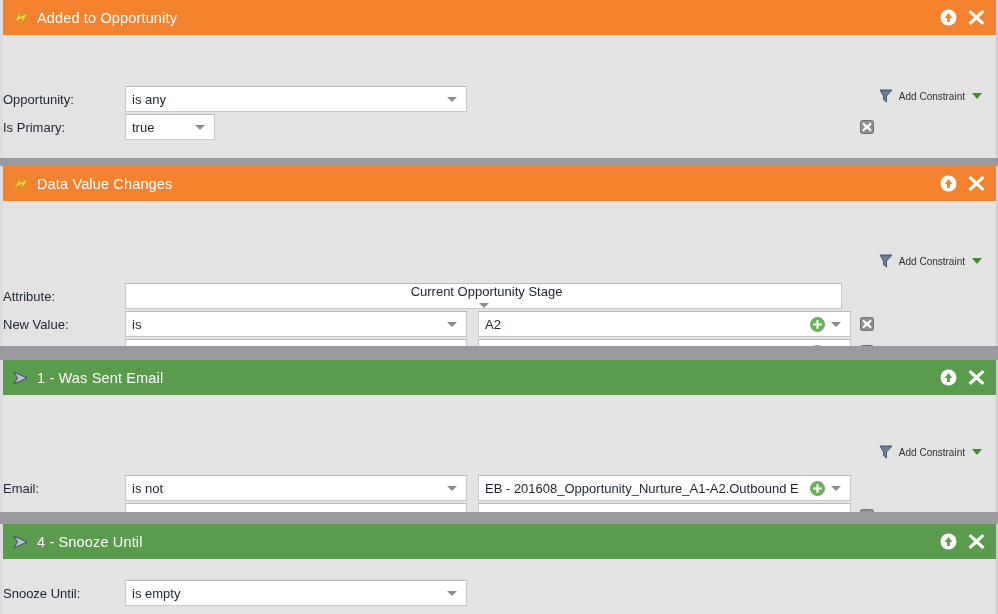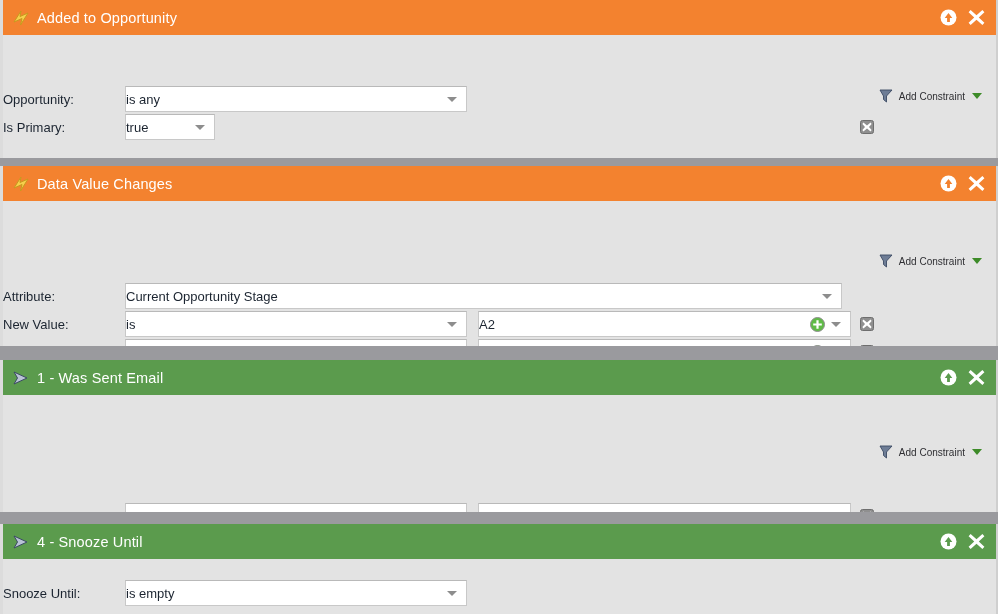--- a/index.html
+++ b/index.html
@@ -120,20 +120,21 @@
 
   .field {
     position: relative;
     height: 26px;
     box-sizing: border-box;
     background: #ffffff;
     border: 1px solid #c8c8c8;
     border-top-color: #b9b9b9;
     display: flex;
     align-items: center;
+    padding-left: 6px;
     font-size: 13px;
     color: #1b2430;
     overflow: hidden;
     cursor: pointer;
   }
   .field .fv {
     white-space: nowrap;
     overflow: hidden;
     flex: 1 1 auto;
   }
@@ -248,21 +249,21 @@
       <div class="add-constraint" style="top:53px;">
         <svg class="ac-icon" viewBox="0 0 16 14">
           <path d="M1 1 L13 1 L7.5 7 L7.5 13 L4.5 10.5 L4.5 7 Z" fill="#6E7D96" stroke="#3B4A63" stroke-width="0.9" stroke-linejoin="round"></path>
         </svg>
         <span>Add Constraint</span>
         <span class="ac-caret"></span>
       </div>
 
       <div class="row" style="top:82px;">
         <span class="row-label">Attribute:</span>
-        <div class="field" style="width:717px;">
+        <div class="field" style="width:717px;flex-direction:column;">
           <span class="fv">Current Opportunity Stage</span>
           <span class="caret"></span>
         </div>
       </div>
 
       <div class="row" style="top:110px;">
         <span class="row-label">New Value:</span>
         <div class="field" style="width:342px;">
           <span class="fv">is</span>
           <span class="caret"></span>
@@ -324,20 +325,35 @@
 
     <div class="panel-body" style="height:117px;">
       <div class="add-constraint" style="top:50px;">
         <svg class="ac-icon" viewBox="0 0 16 14">
           <path d="M1 1 L13 1 L7.5 7 L7.5 13 L4.5 10.5 L4.5 7 Z" fill="#6E7D96" stroke="#3B4A63" stroke-width="0.9" stroke-linejoin="round"></path>
         </svg>
         <span>Add Constraint</span>
         <span class="ac-caret"></span>
       </div>
 
+      <div class="row" style="top:80px;">
+        <span class="row-label">Email:</span>
+        <div class="field" style="width:342px;">
+          <span class="fv">is not</span>
+          <span class="caret"></span>
+        </div>
+        <div class="field" style="width:373px;margin-left:11px;">
+          <span class="fv">EB - 201608_Opportunity_Nurture_A1-A2.Outbound E</span>
+          <svg class="plus-icon" viewBox="0 0 15 15">
+            <circle cx="7.5" cy="7.5" r="7" fill="#5FBB46" stroke="#8D8D8D"></circle>
+            <path d="M6.4 3.2 L8.6 3.2 L8.6 6.4 L11.8 6.4 L11.8 8.6 L8.6 8.6 L8.6 11.8 L6.4 11.8 L6.4 8.6 L3.2 8.6 L3.2 6.4 L6.4 6.4 Z" fill="#ffffff"></path>
+          </svg>
+          <span class="caret"></span>
+        </div>
+      </div>
 
       <div class="row" style="top:108px;">
         <span class="row-label">Date of Activity:</span>
         <div class="field" style="width:342px;">
           <span class="fv">in past</span>
           <span class="caret"></span>
         </div>
         <div class="field" style="width:373px;margin-left:11px;">
           <span class="fv">12 months</span>
         </div>

